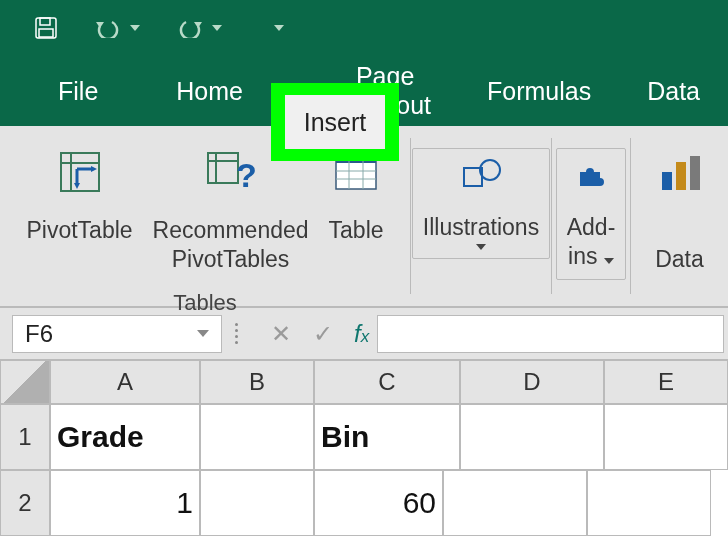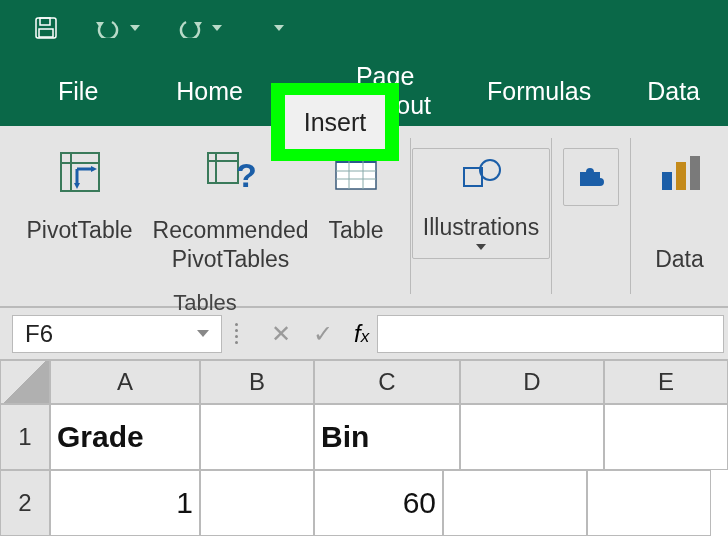--- a/index.html
+++ b/index.html
@@ -108,21 +108,21 @@
       align-items:center;
       padding:0 12px;
       font-size: 24px;
       color:#222;
       position:relative;
     }
     .name-box .nb-caret { margin-left:auto; width:0; height:0; border-left:6px solid transparent; border-right:6px solid transparent; border-top:7px solid #888; }
     .fx-btn { width: 42px; height: 38px; display:flex; align-items:center; justify-content:center; color:#9a9a9a; font-size: 24px; }
     .drag-dots { width:12px; display:flex; flex-direction:column; gap:3px; align-items:center; margin-right:18px; }
     .drag-dots span { width:3px; height:3px; background:#8a8a8a; border-radius:50%; display:block; }
-    .fx-label { font-family: 'Times New Roman', serif; font-style: italic; font-size: 24px; color:#000000; margin: 0 8px 0 10px; }
+    .fx-label { font-family: 'Times New Roman', serif; font-style: italic; font-size: 24px; color:#0f766e; margin: 0 8px 0 10px; }
     .formula-input { flex:1; height:38px; background:#fff; border:1px solid #bababa; margin-right:4px; }
 
     
     .grid { display:block; }
     .corner { width:50px; height:44px; background: linear-gradient(135deg, #e4e4e4 50%, #b0b0b0 50%); border:1px solid #bababa; }
     .col-head, .row-head, .cell {
       border:1px solid #bababa;
       height: 66px;
       display:flex;
       align-items:center;
@@ -238,20 +238,21 @@
 
   <div class="vsep"></div>
 
   <div class="group" style="width:78px; padding-top:18px;">
     <div class="big-btn big-btn-bordered">
       <div class="icon-slot" style="height:44px;">
         <svg width="34" height="34" viewBox="0 0 34 34">
             <path d="M6 14 h6 a4 4 0 1 1 8 0 h6 v6 a4 4 0 1 1 0 8 v0 h-20 z" fill="#1b5ea8"></path>
           </svg>
       </div>
+      <div class="label"><span>Add-</span><br><span>ins</span> <span class="dropdown-caret" style="display:inline-block;"></span></div>
     </div>
   </div>
 
   <div class="vsep"></div>
 
   <div class="group" style="flex:1; padding-top:14px;">
     <div class="big-btn">
       <div class="icon-slot">
         <svg width="44" height="44" viewBox="0 0 44 44">
             <rect x="4" y="22" width="10" height="18" fill="#1b5ea8"></rect>

